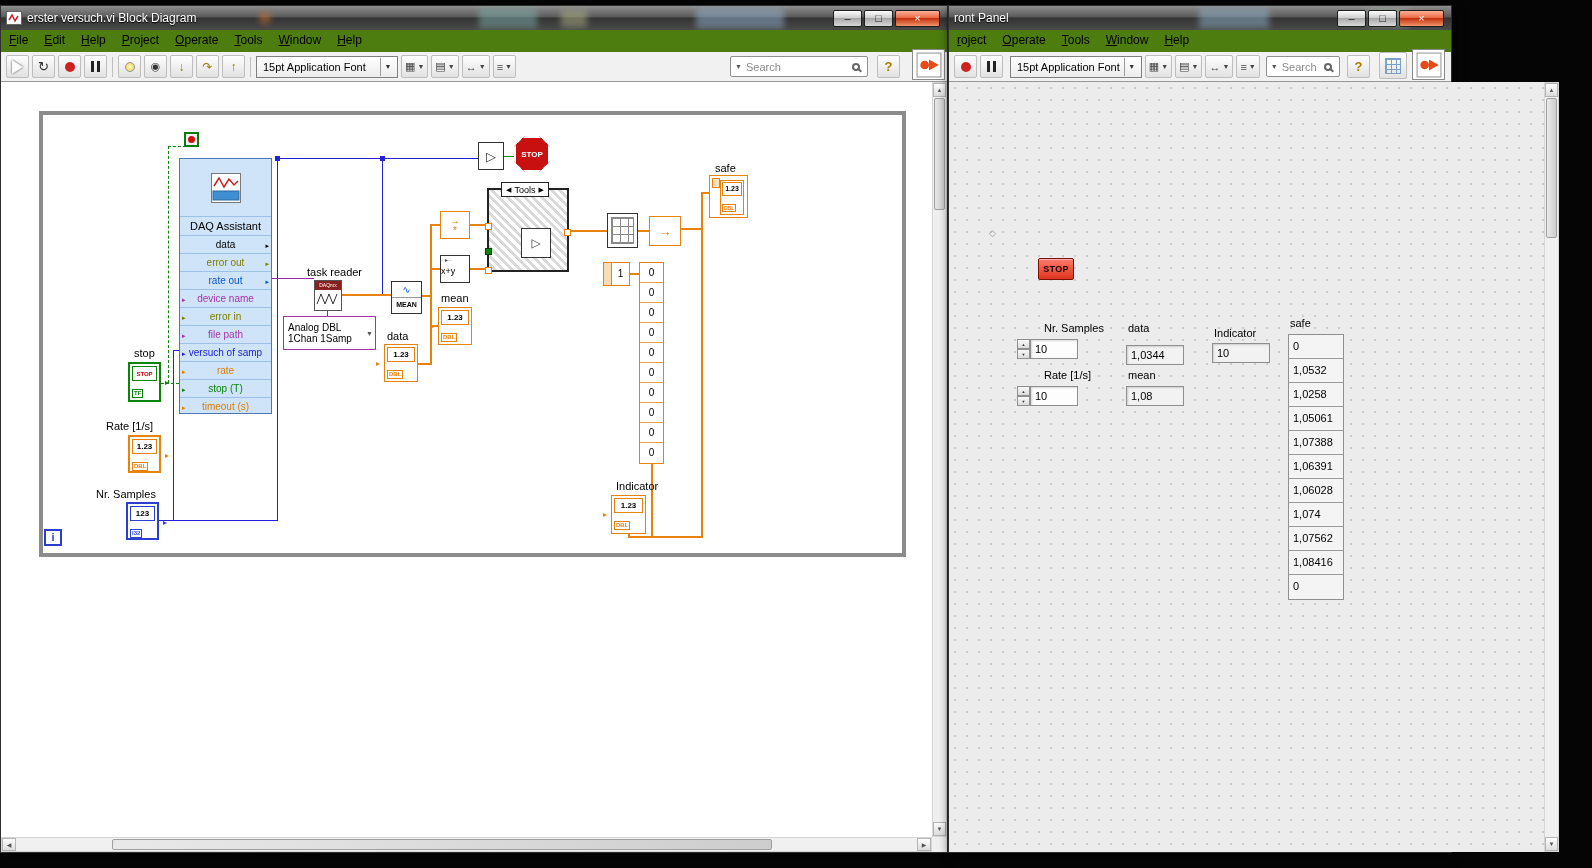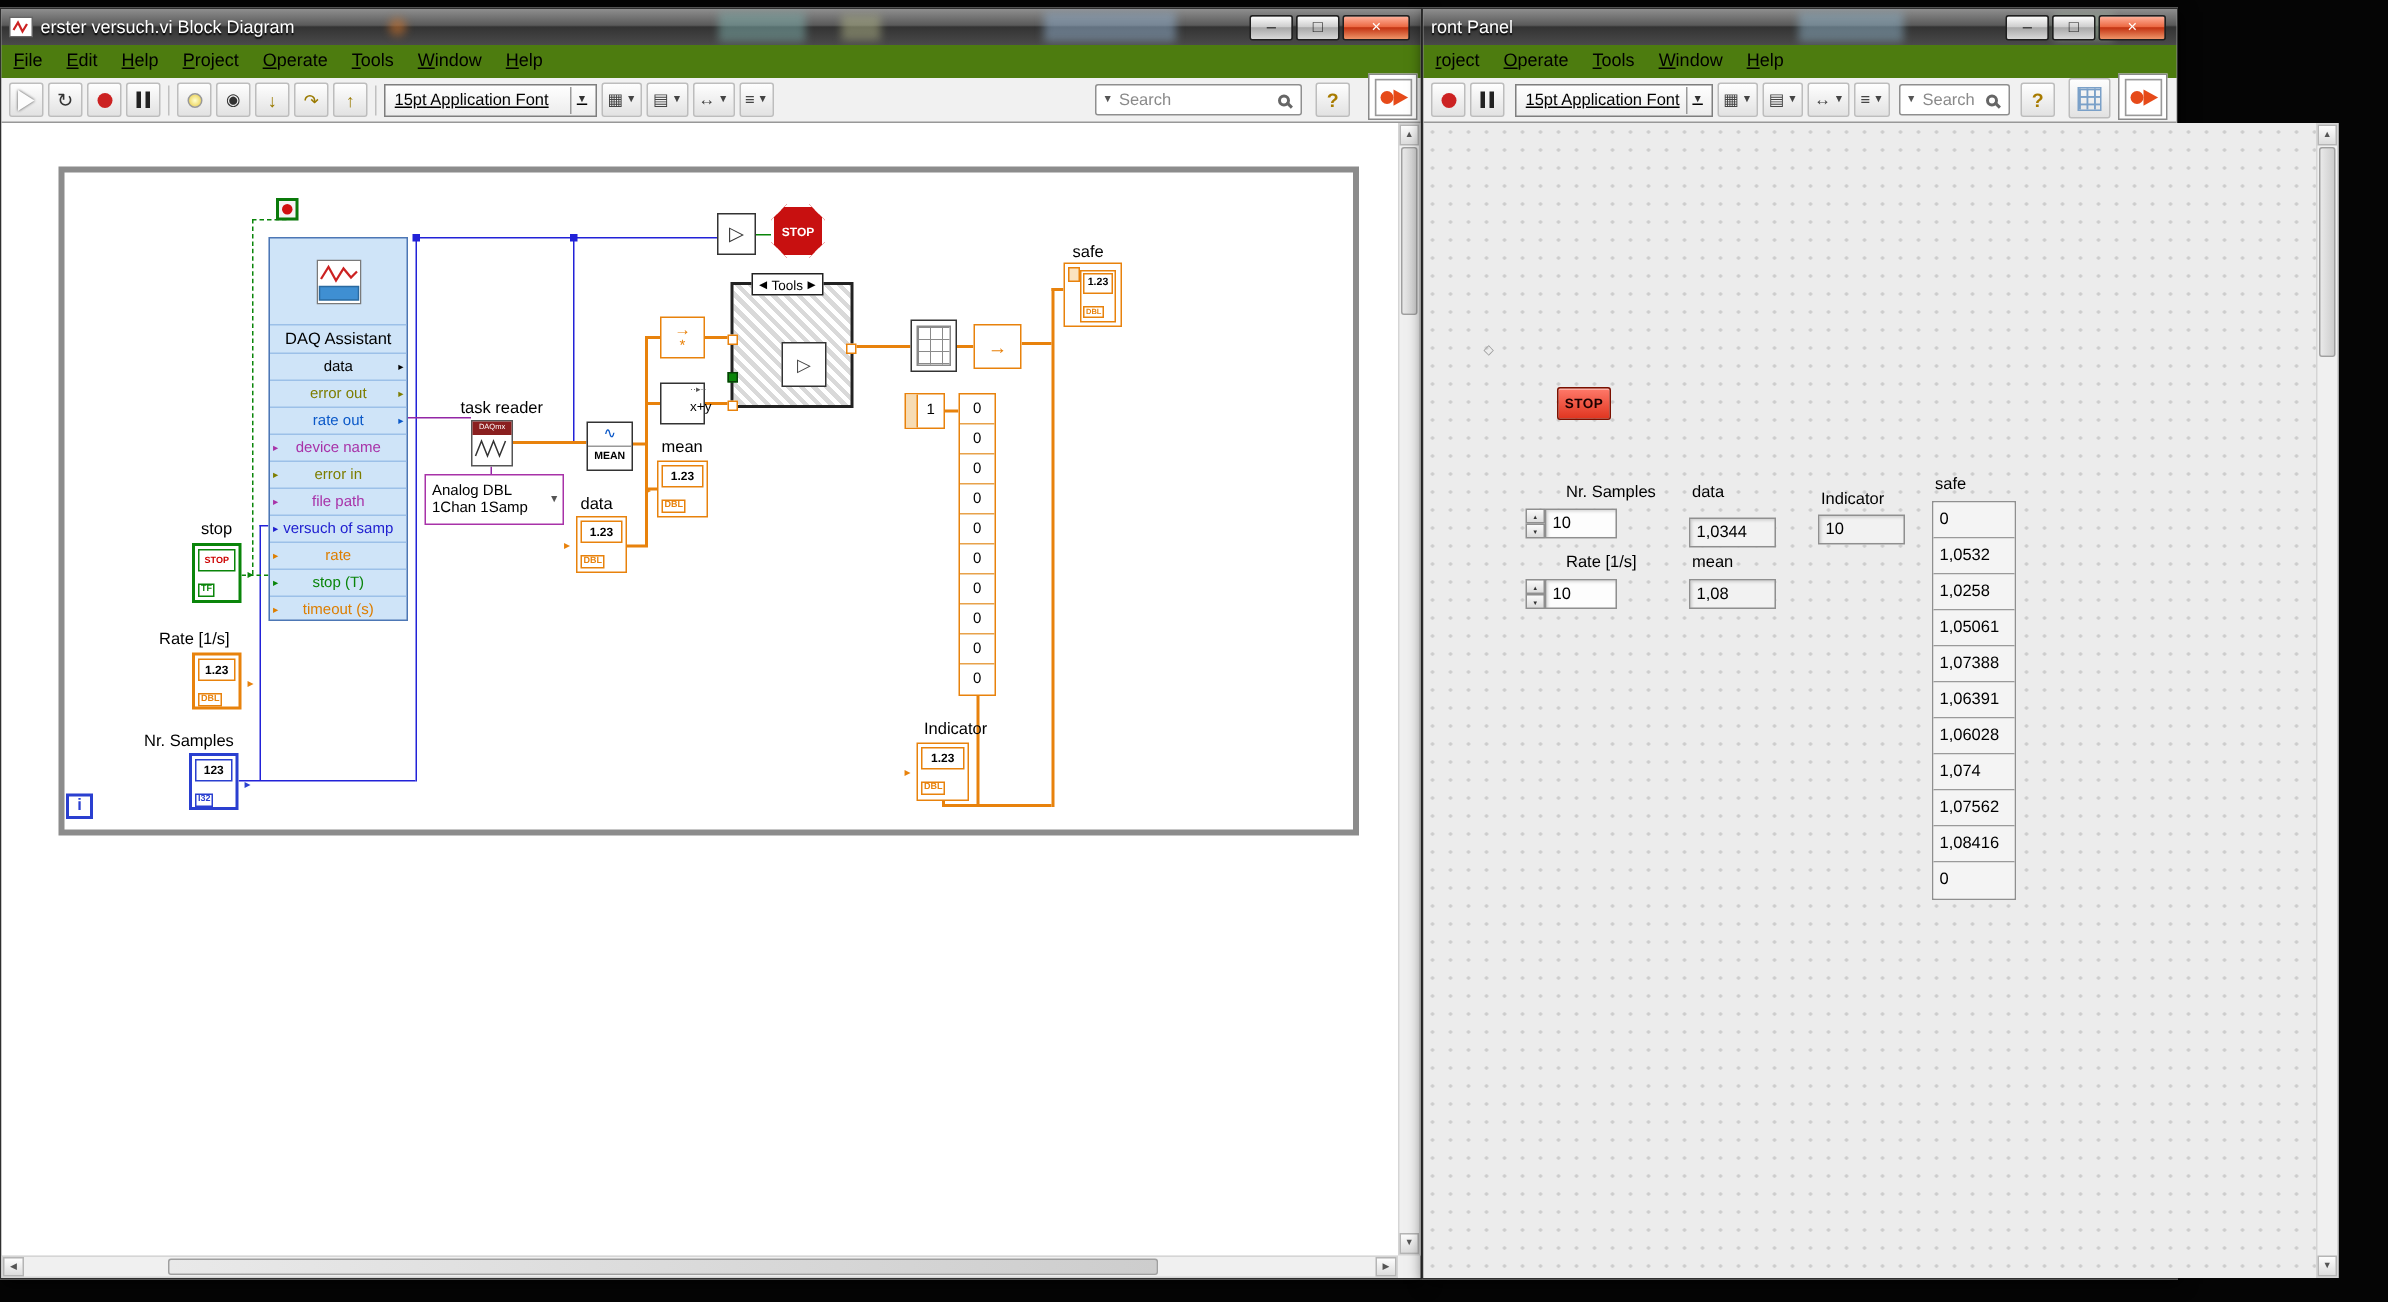--- a/index.html
+++ b/index.html
@@ -25,21 +25,21 @@
   display:flex;align-items:center;padding:0 5px;gap:3px;}
 .tbtn{min-width:23px;height:23px;display:flex;align-items:center;justify-content:center;border:1px solid #bdbdbd;
   border-radius:2px;background:linear-gradient(#fefefe,#e2e2e2);font-size:12px;color:#333;position:relative;}
 .tsep{width:1px;height:20px;background:#c0c0c0;margin:0 2px;}
 .run-arrow{width:0;height:0;border-left:11px solid #fcfcfc;border-top:7px solid transparent;border-bottom:7px solid transparent;
   filter:drop-shadow(0 0 1px #444);display:block;}
 .abort-dot{width:10px;height:10px;border-radius:50%;background:#c22;display:block;}
 .pause-bars{width:9px;height:11px;border-left:3px solid #222;border-right:3px solid #222;display:block;}
 .bulb{width:10px;height:10px;border-radius:50%;background:radial-gradient(#ffffd0,#e8c93f);border:1px solid #999;display:block;}
 .font-dd{height:22px;border:1px solid #7f7f7f;background:linear-gradient(#fff,#ececec);display:flex;align-items:center;
-  font-size:11px;padding:0 2px 0 6px;gap:4px;text-decoration:underline;}
+  font-size:11px;padding:0 2px 0 6px;gap:4px;}
 .dd-arrow{width:15px;height:18px;border-left:1px solid #9a9a9a;display:flex;align-items:center;justify-content:center;font-size:7px;color:#333;}
 .tool-dd{height:23px;border:1px solid #bdbdbd;border-radius:2px;background:linear-gradient(#fefefe,#e2e2e2);
   display:flex;align-items:center;padding:0 3px;font-size:11px;color:#444;gap:2px;}
 .searchbox{height:21px;background:#fff;border:1px solid #8f8f8f;border-radius:2px;display:flex;align-items:center;
   font-size:11px;color:#8a8a8a;padding:0 4px;gap:4px;}
 .mag{width:8px;height:8px;border:2px solid #666;border-radius:50%;position:relative;display:block;margin-right:3px;}
 .mag::after{content:"";position:absolute;width:5px;height:2px;background:#666;transform:rotate(45deg);right:-4px;bottom:-2px;}
 .help-q{color:#a87b00;font-weight:bold;font-size:13px;}
 .lv-logo{width:33px;height:31px;background:#fff;border:1px solid #8a8a8a;position:absolute;display:flex;align-items:center;justify-content:center;}
 .bd-canvas{position:absolute;background:#fff;}
@@ -332,21 +332,21 @@
       <div class="tag">DBL</div>
     </div>
 
     <span class="lv-label" style="left:386px;top:324px;">data</span>
     <div class="lv-term o" style="left:383px;top:338px;width:34px;height:38px;">
       <span class="arr l">▸</span>
       <div class="glyph">1.23</div>
       <div class="tag">DBL</div>
     </div>
 
-    <div class="node" style="left:439px;top:249px;width:30px;height:28px;text-align:left;padding-left:19px;">
+    <div class="node" style="left:439px;top:249px;width:30px;height:28px;text-align:left;">
       <div style="font-size:6px;line-height:9px;color:#555;">··▸··</div>
       <div style="font-size:9px;line-height:13px;">x+y</div>
     </div>
 
     <div style="position:absolute;left:439px;top:205px;width:30px;height:28px;border:1px solid #e8820c;background:#fff;display:flex;flex-direction:column;align-items:center;justify-content:center;color:#e8820c;line-height:1;">
       <span style="font-size:11px;font-weight:bold;">→</span>
       <span style="font-size:10px;">*</span>
     </div>
 
     <div class="node" style="left:477px;top:136px;width:26px;height:28px;display:flex;align-items:center;justify-content:center;">

